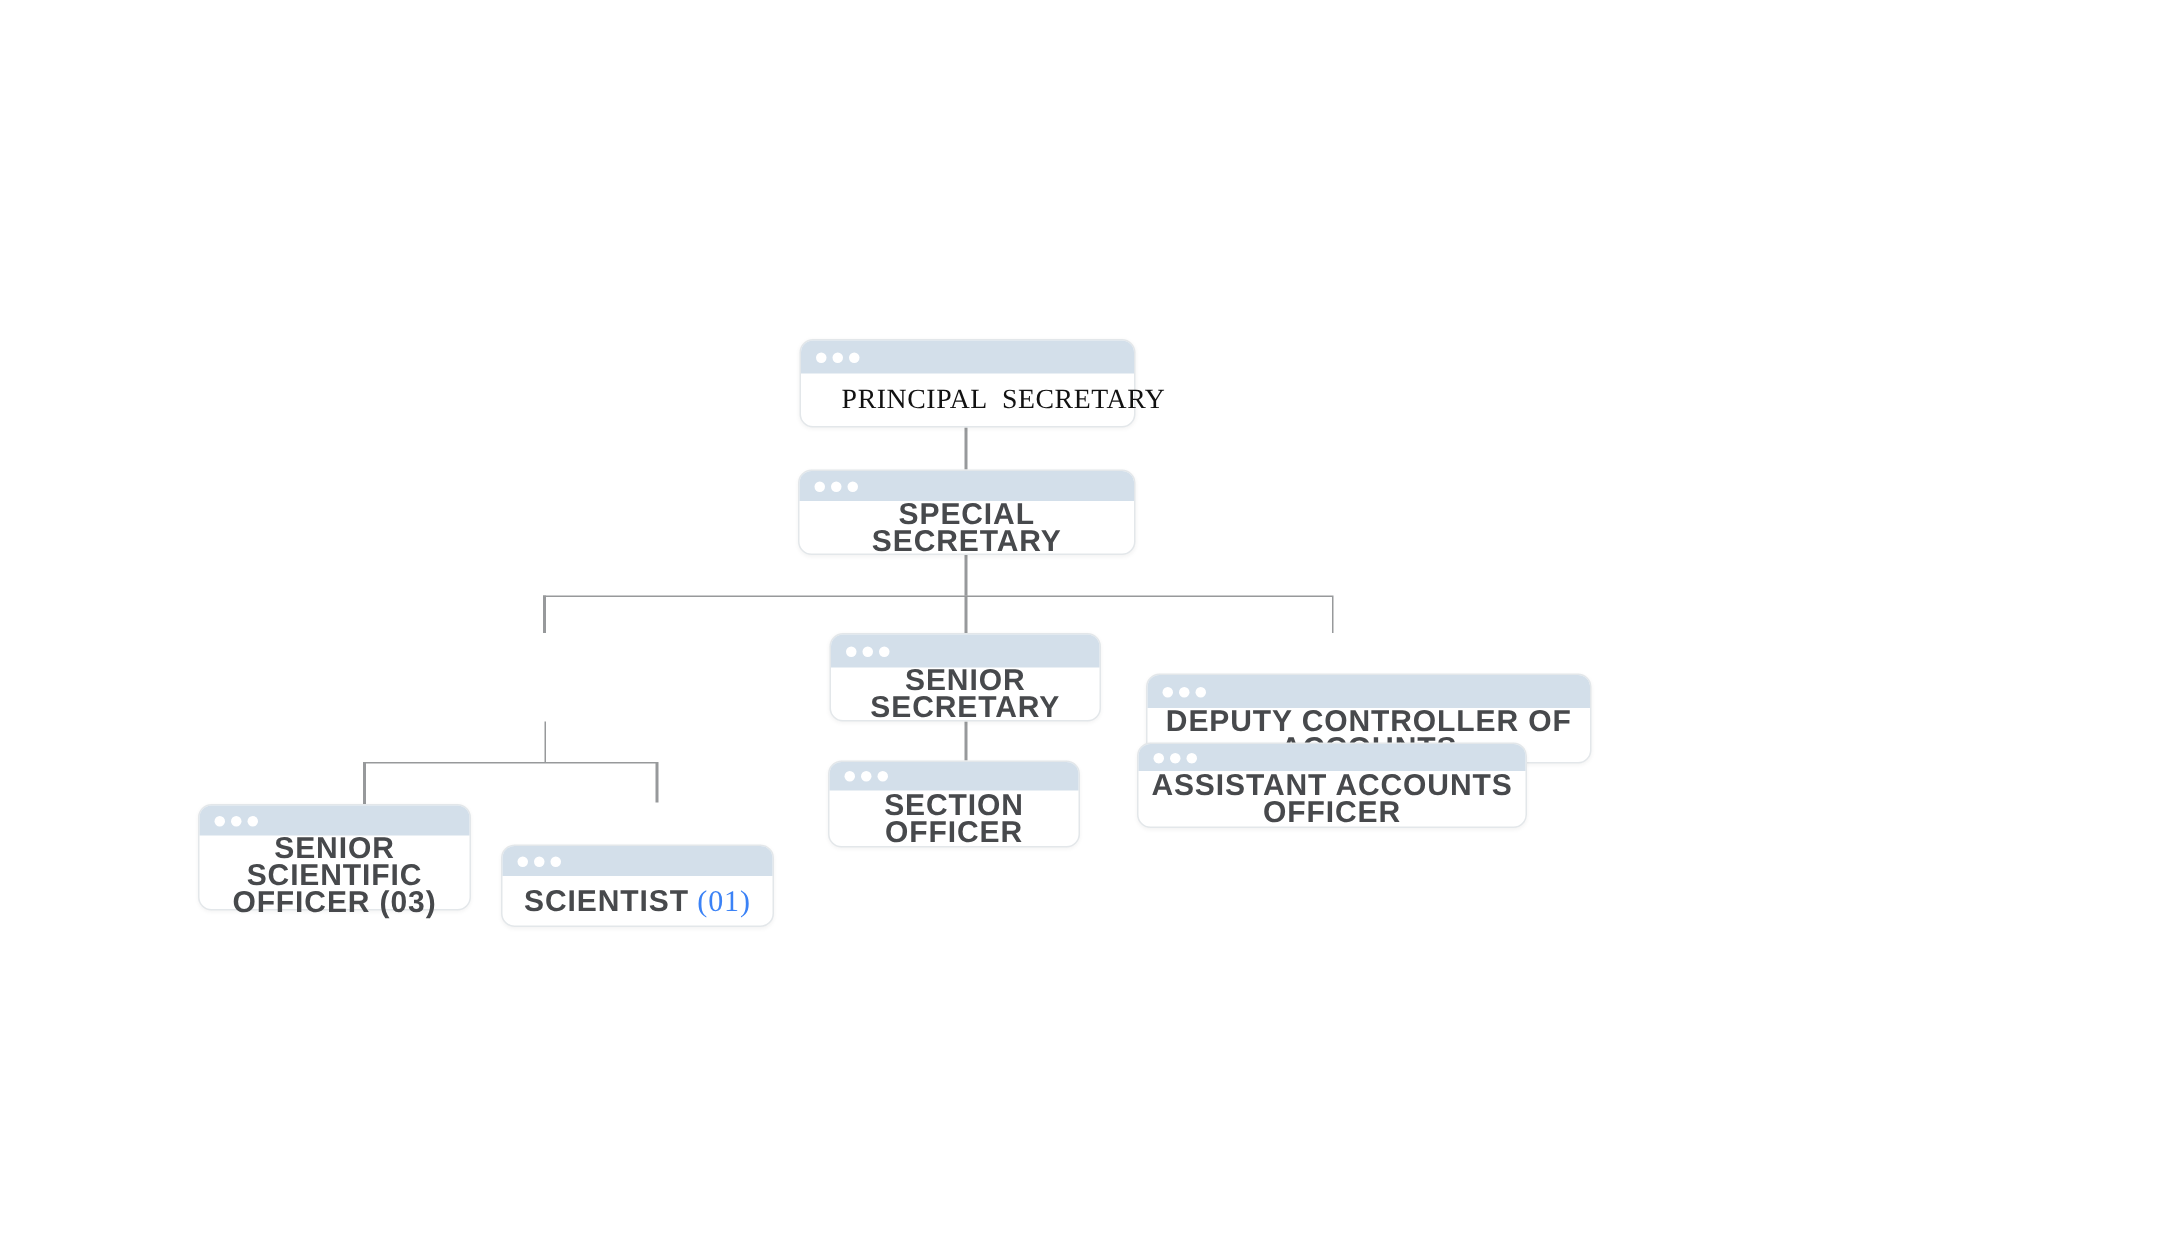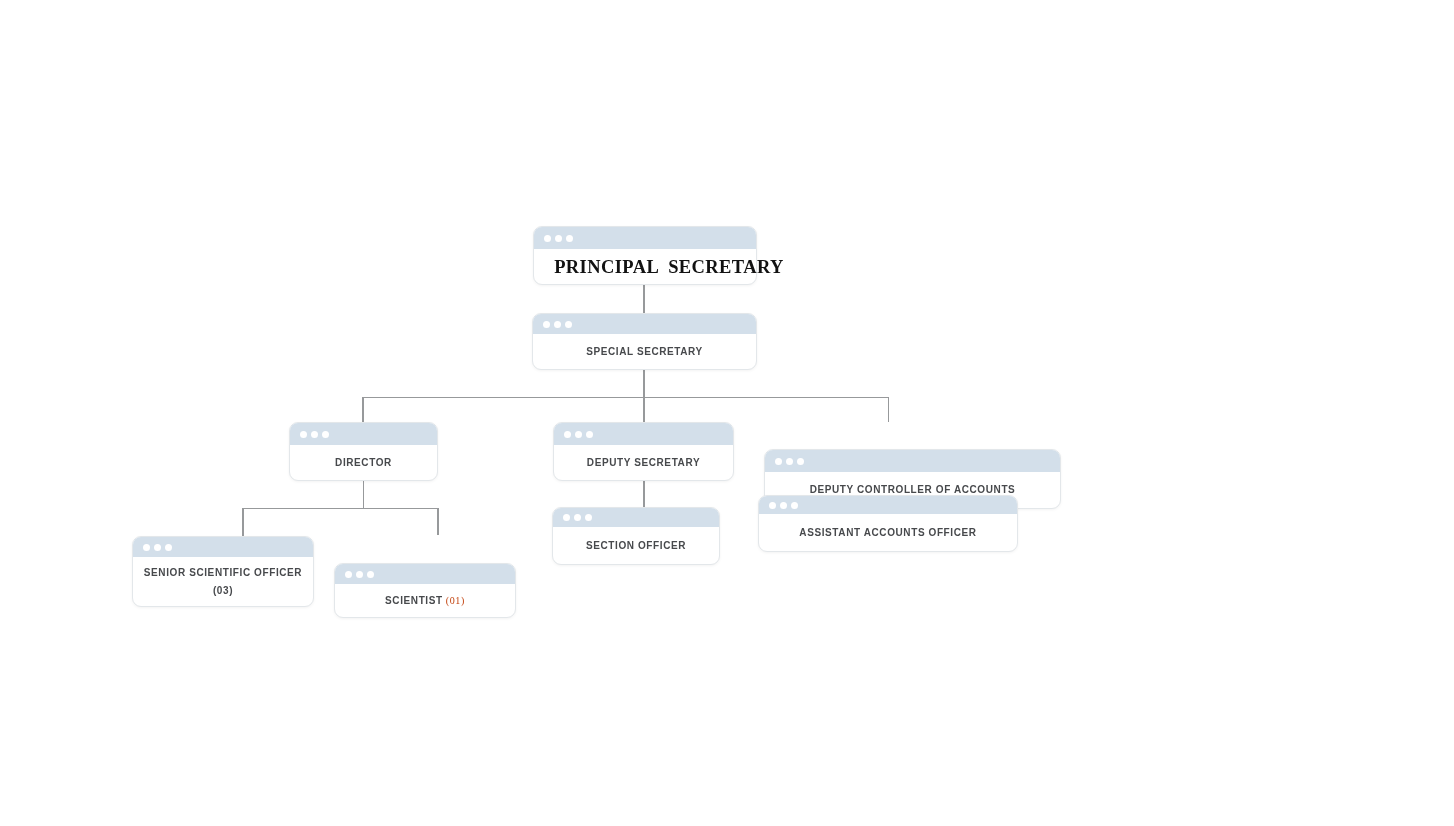--- a/index.html
+++ b/index.html
@@ -32,39 +32,39 @@
     flex:0 0 auto;height:20px;
   }
   .dot{
     width:7px;height:7px;border-radius:50%;
     background:#ffffff;flex:0 0 auto;
   }
   .label{
     flex:1;
     display:flex;align-items:center;justify-content:center;
     color:#47494c;
-    font-size:10px;
+    font-size:20px;
     font-weight:600;
     letter-spacing:0.6px;
     text-align:center;
     line-height:18px;
     white-space:pre-wrap;
     padding:0 6px;
   }
   .label .serif-part{
     font-family:"Liberation Serif", serif;
-    color:#c2410c;
+    color:#3b82f6;
     font-weight:500;
     white-space:pre;
   }
   .label.serif{
     font-family:"Liberation Serif", serif;
     color:#121212;
     font-size:18.5px;
-    font-weight:700;
+    font-weight:400;
     letter-spacing:0.4px;
     white-space:pre;
     margin-left:48px;
   }
   
   .n-principal{left:533px;top:226px;width:224px;height:59px;}
   .n-principal .bar{height:22px;}
   .n-special{left:532px;top:313px;width:225px;height:57px;}
   .n-director{left:289px;top:422px;width:149px;height:59px;}
   .n-director .bar{height:22px;}
@@ -108,36 +108,28 @@
 
   <div class="node n-special">
     <div class="bar">
       <span class="dot"></span>
       <span class="dot"></span>
       <span class="dot"></span>
     </div>
     <div class="label">SPECIAL SECRETARY</div>
   </div>
 
-  <div class="node n-director">
-    <div class="bar">
-      <span class="dot"></span>
-      <span class="dot"></span>
-      <span class="dot"></span>
-    </div>
-    <div class="label">DIRECTOR</div>
-  </div>
 
   <div class="node n-depsec">
     <div class="bar">
       <span class="dot"></span>
       <span class="dot"></span>
       <span class="dot"></span>
     </div>
-    <div class="label">DEPUTY SECRETARY</div>
+    <div class="label">SENIOR SECRETARY</div>
   </div>
 
   <div class="node n-depcon">
     <div class="bar">
       <span class="dot"></span>
       <span class="dot"></span>
       <span class="dot"></span>
     </div>
     <div class="label">DEPUTY CONTROLLER OF ACCOUNTS</div>
   </div>

